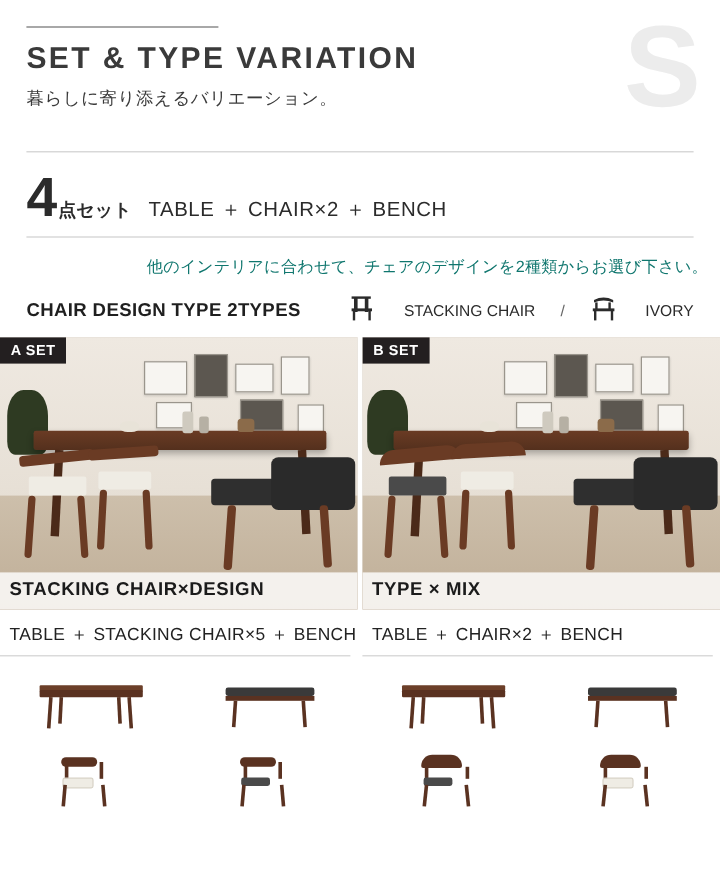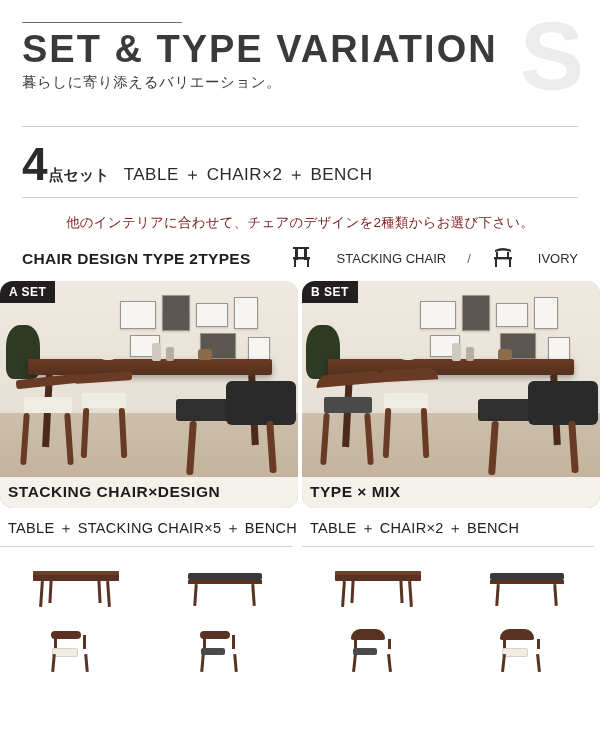--- a/index.html
+++ b/index.html
@@ -49,21 +49,21 @@
     margin-right: 10px;
   }
   .eyebrow {
     font-size: 9.5px;
     letter-spacing: 1.2px;
     color: #555;
     white-space: nowrap;
   }
   .title-main {
     padding: 4px 22px 0 22px;
-    font-size: 38px;
+    font-size: 25px;
     line-height: 44px;
     letter-spacing: 2px;
     font-weight: bold;
     color: #3a3a3a;
     position: relative;
     z-index: 1;
   }
   .title-sub {
     padding: 2px 22px 0 22px;
     font-size: 14.5px;
@@ -101,24 +101,24 @@
     margin-left: 14px;
     color: #2b2b2b;
     letter-spacing: 0.5px;
   }
   .hr-thin2 {
     margin: 10px 22px 0 22px;
     border-top: 1px solid #cfcfcf;
   }
 
   .lead {
-    text-align: center;
+    text-align: right;
     font-size: 13.5px;
     padding: 16px 10px 0 10px;
-    color: #7f1d1d;
+    color: #0f766e;
     letter-spacing: 0.2px;
   }
 
   
   .typebar {
     display: flex;
     align-items: center;
     padding: 14px 22px 0 22px;
   }
   .typebar h3 {
@@ -154,21 +154,20 @@
   .photo-col {
     width: 298px;
     position: relative;
   }
   .photo {
     position: relative;
     width: 100%;
     height: 227px;
     overflow: hidden;
     background: #d9d2c8;
-    border-radius: 13px;
   }
   
   .room-wall {
     position: absolute; left: 0; top: 0; right: 0; height: 100%;
     background: linear-gradient(180deg,#efe9e1 0%,#e7e0d6 55%,#ddd4c7 100%);
   }
   .room-floorline {
     position: absolute; left: 0; right: 0; top: 58%;
     height: 42%;
     background: linear-gradient(180deg,#cdbfab 0%,#bfae97 100%);

